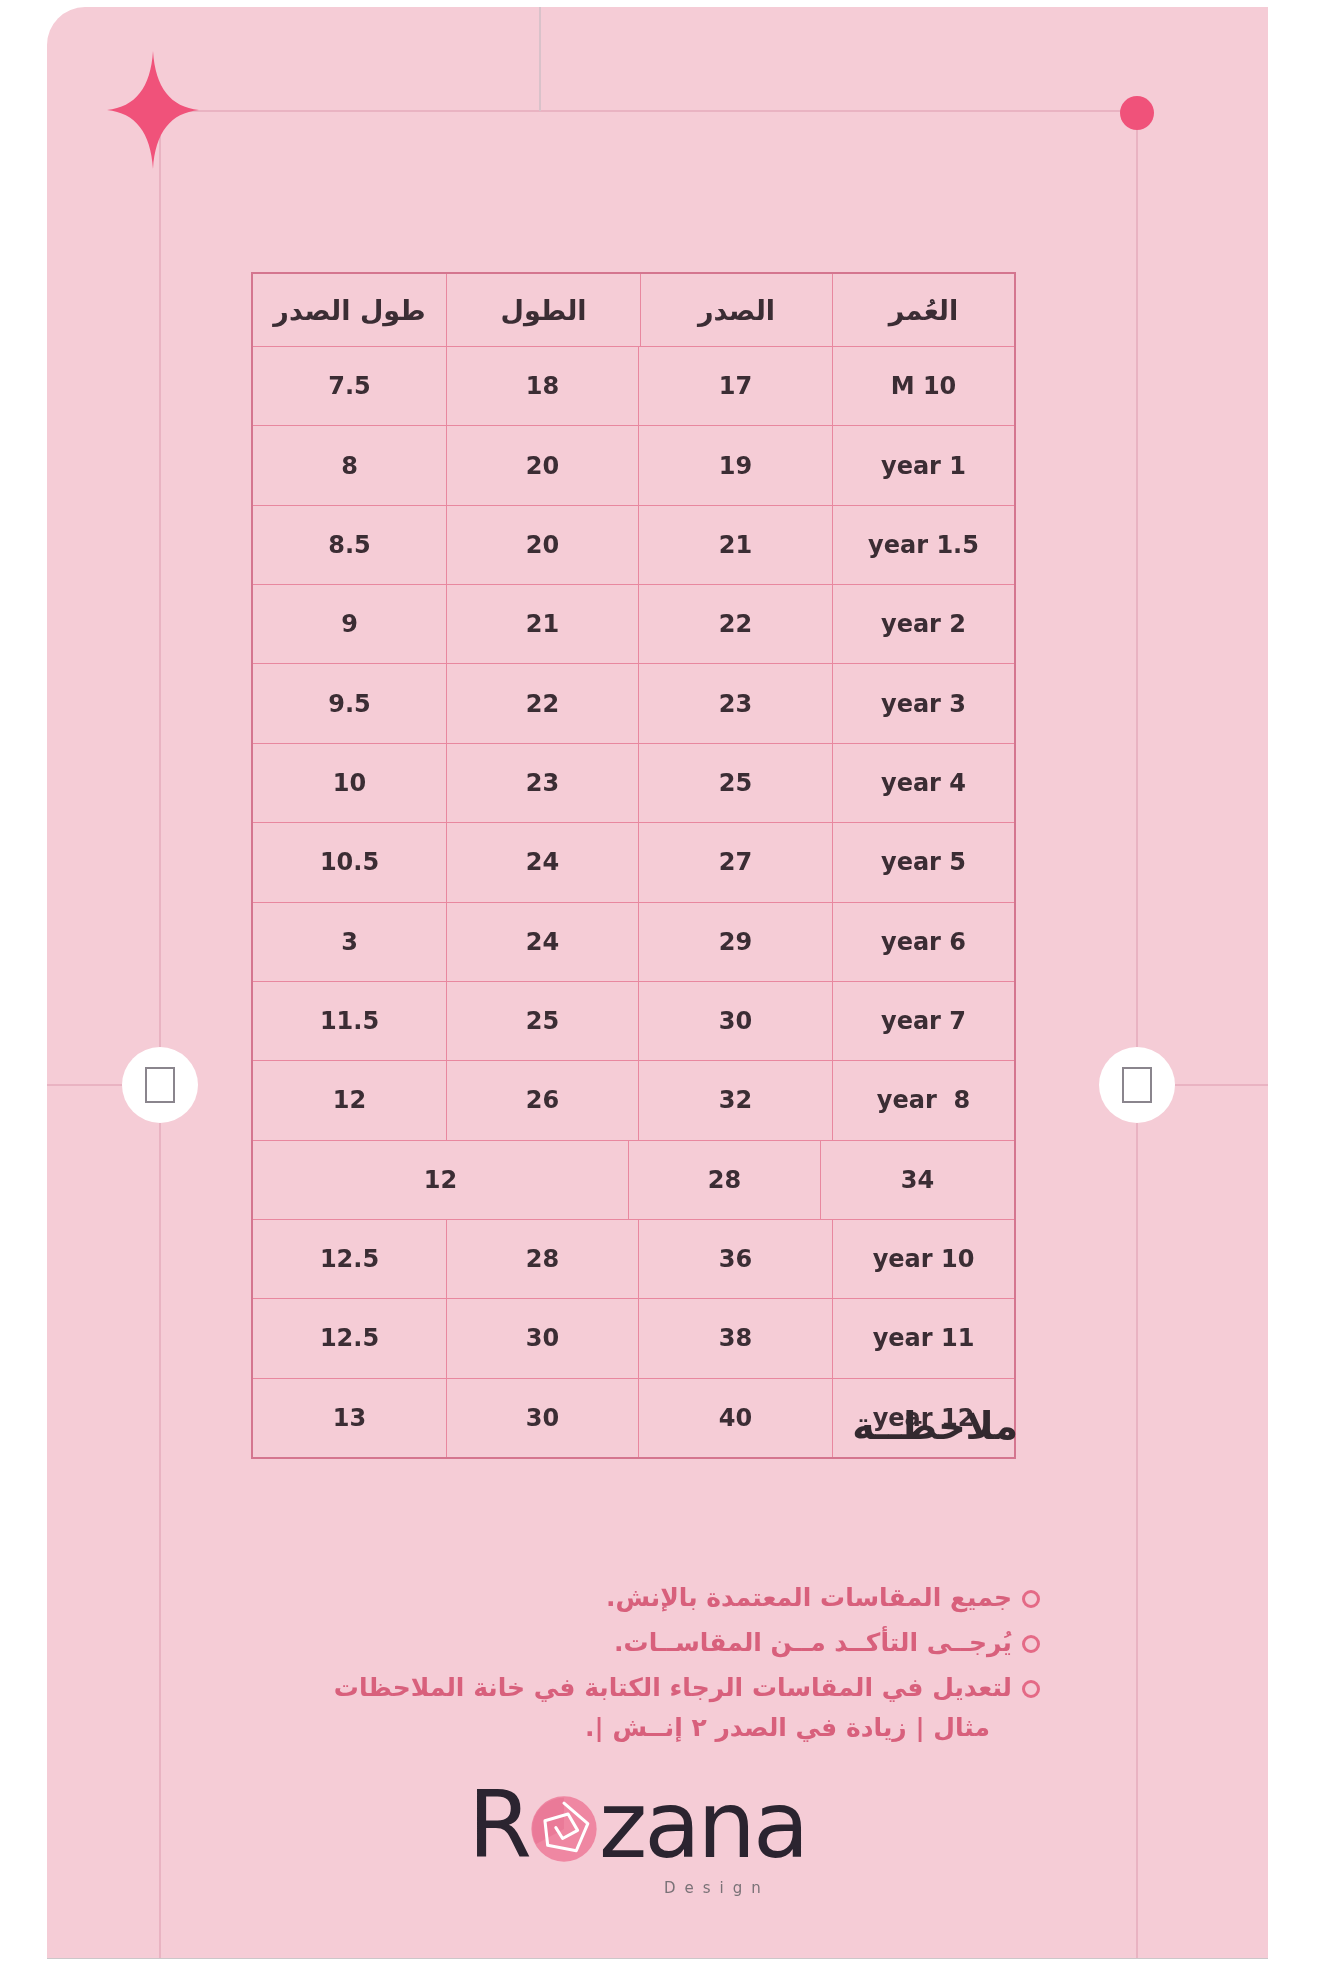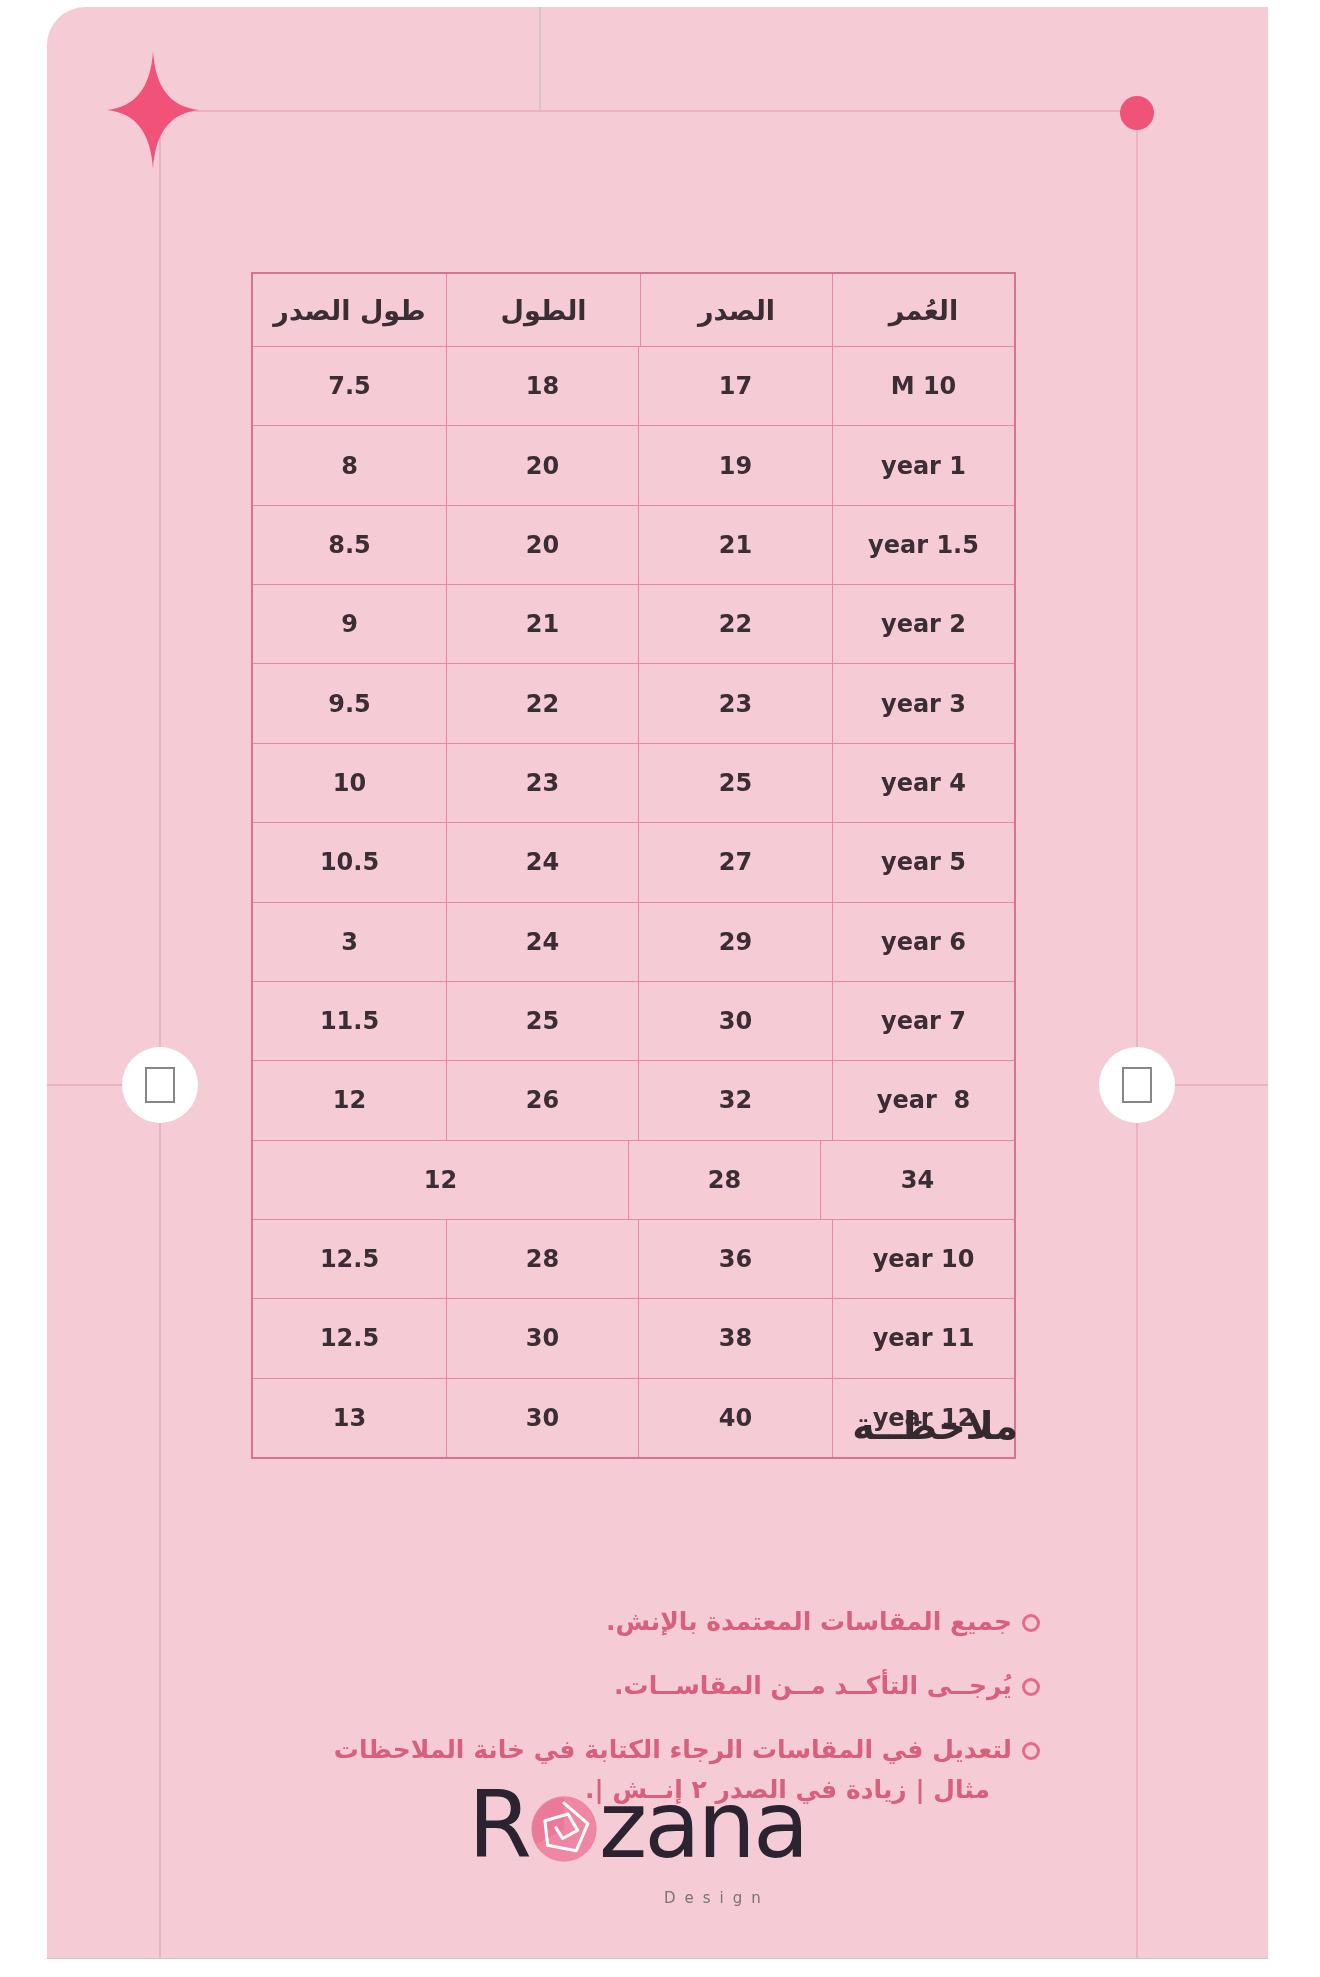--- a/index.html
+++ b/index.html
@@ -37,33 +37,33 @@
   .c0{width:181px;flex:0 0 auto;}
   .c1{width:193px;flex:0 0 auto;}
   .c2{width:191px;flex:0 0 auto;}
   .c3{flex:1 1 auto;}
   .thead .cell{font-size:27px;}
 
   
   .notes-title{position:absolute;right:302px;top:1404px;direction:rtl;
                font-size:38px;font-weight:900;color:#33292f;letter-spacing:0;}
   .notes-list{position:absolute;right:280px;top:1578px;width:740px;direction:rtl;}
-  .note-item{display:flex;flex-direction:row;align-items:flex-start;margin-bottom:5px;margin-top:24px;}
+  .note-item{display:flex;flex-direction:row;align-items:flex-start;margin-bottom:5px;}
   .note-bullet{flex:0 0 auto;width:12px;height:12px;border:3px solid #e4688500;border-radius:50%;
                border-color:#e46a86;margin-top:12px;margin-inline-end:10px;}
   .note-lines{text-align:right;}
   .note-line{font-size:25px;line-height:40px;font-weight:700;color:#d8607c;}
   .note-line.indent{margin-inline-start:22px;}
 
   
   .logo{position:absolute;left:468px;top:1775px;width:380px;}
   .logo-row{display:flex;align-items:center;justify-content:flex-start;height:102px;}
   .logo-letter{font-size:92px;font-weight:500;color:#2b2430;letter-spacing:-3px;line-height:102px;}
   .rose{width:68px;height:68px;margin:6px 1px 0 1px;}
-  .logo-sub{margin-left:196px;margin-top:12px;font-size:15px;letter-spacing:9px;
+  .logo-sub{margin-left:196px;margin-top:2px;font-size:15px;letter-spacing:9px;
             color:#7a7277;font-weight:500;}
 </style>
 </head>
 <body>
 
 <div class="canvas">
 
   <div class="card"></div>
 
   <div class="hline line-top-h"></div>

